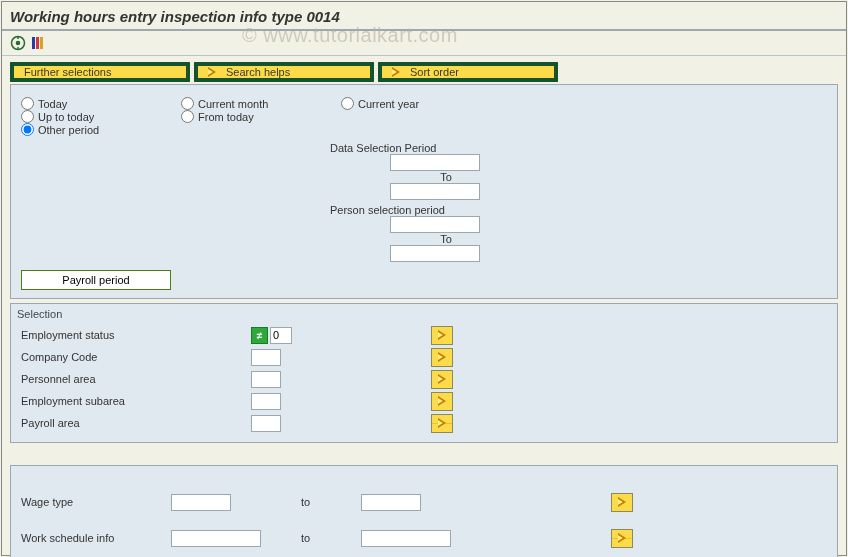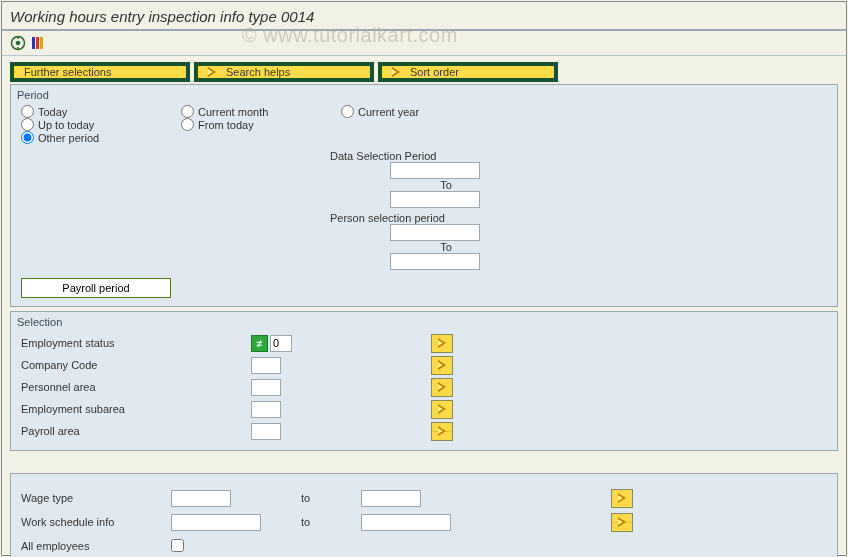--- a/index.html
+++ b/index.html
@@ -8,21 +8,21 @@
       font-family: Arial, Helvetica, sans-serif;
       font-size: 11px;
       background: #f2f1e6;
       color: #333;
       width: 848px;
       height: 557px;
       overflow: hidden;
     }
     .title-bar {
       font-style: italic;
-      font-weight: normal;
+      font-weight: bold;
       font-size: 15px;
       color: #333;
       padding: 6px 8px 4px 8px;
       border-bottom: 2px solid #9ca8b0;
       background: #f2f1e6;
     }
     .toolbar-row {
       padding: 4px 8px;
       border-bottom: 1px solid #b8c5cc;
       display: flex;
@@ -140,20 +140,21 @@
       align-items:center;justify-content:center;
       font-size:10px;
       border:1px solid #1c7a27;
       font-weight:bold;
     }
     .opt-row{
       display:grid;
       grid-template-columns: 150px 130px 60px 90px 160px 40px;
       align-items:center;
       height:24px;
+      margin-top:12px;
     }
     input.chk{ width:13px; height:13px; margin:0; background:#fff; border:1px solid #888;}
     .watermark{
       position:absolute;
       top:22px; left:240px;
       font-size:20px;
       color: rgba(184,176,158,0.6);
       font-family: Arial;
       pointer-events:none;
       letter-spacing:0.5px;
@@ -202,21 +203,20 @@
       <span class="arw"></span>
       <span>Search helps</span>
     </button>
     <button class="yellow-btn wide">
       <span class="arw"></span>
       <span>Sort order</span>
     </button>
   </div>
 
   <div class="group small-gap">
-    <div class="group-title-alt">Period</div>
 
     <div class="period-radios">
       <label class="rad">
         <input type="radio" name="per" style="">
         <span>Today</span>
       </label>
       <label class="rad">
         <input type="radio" name="per" style="">
         <span>Current month</span>
       </label>

